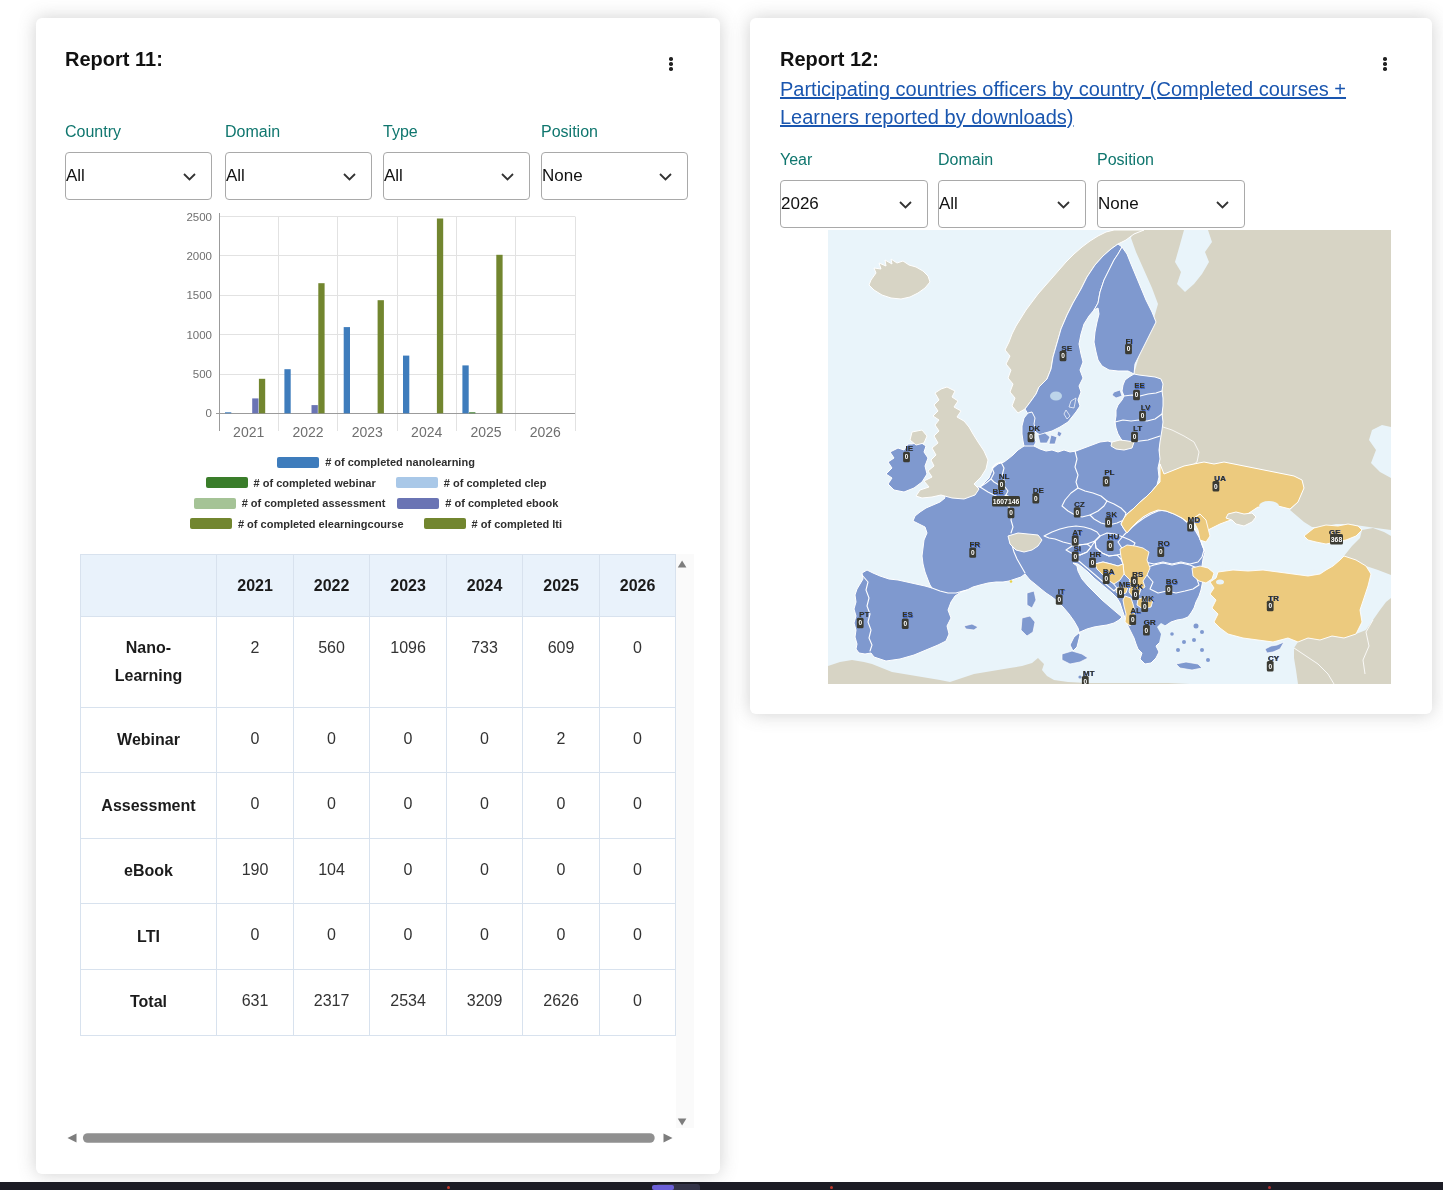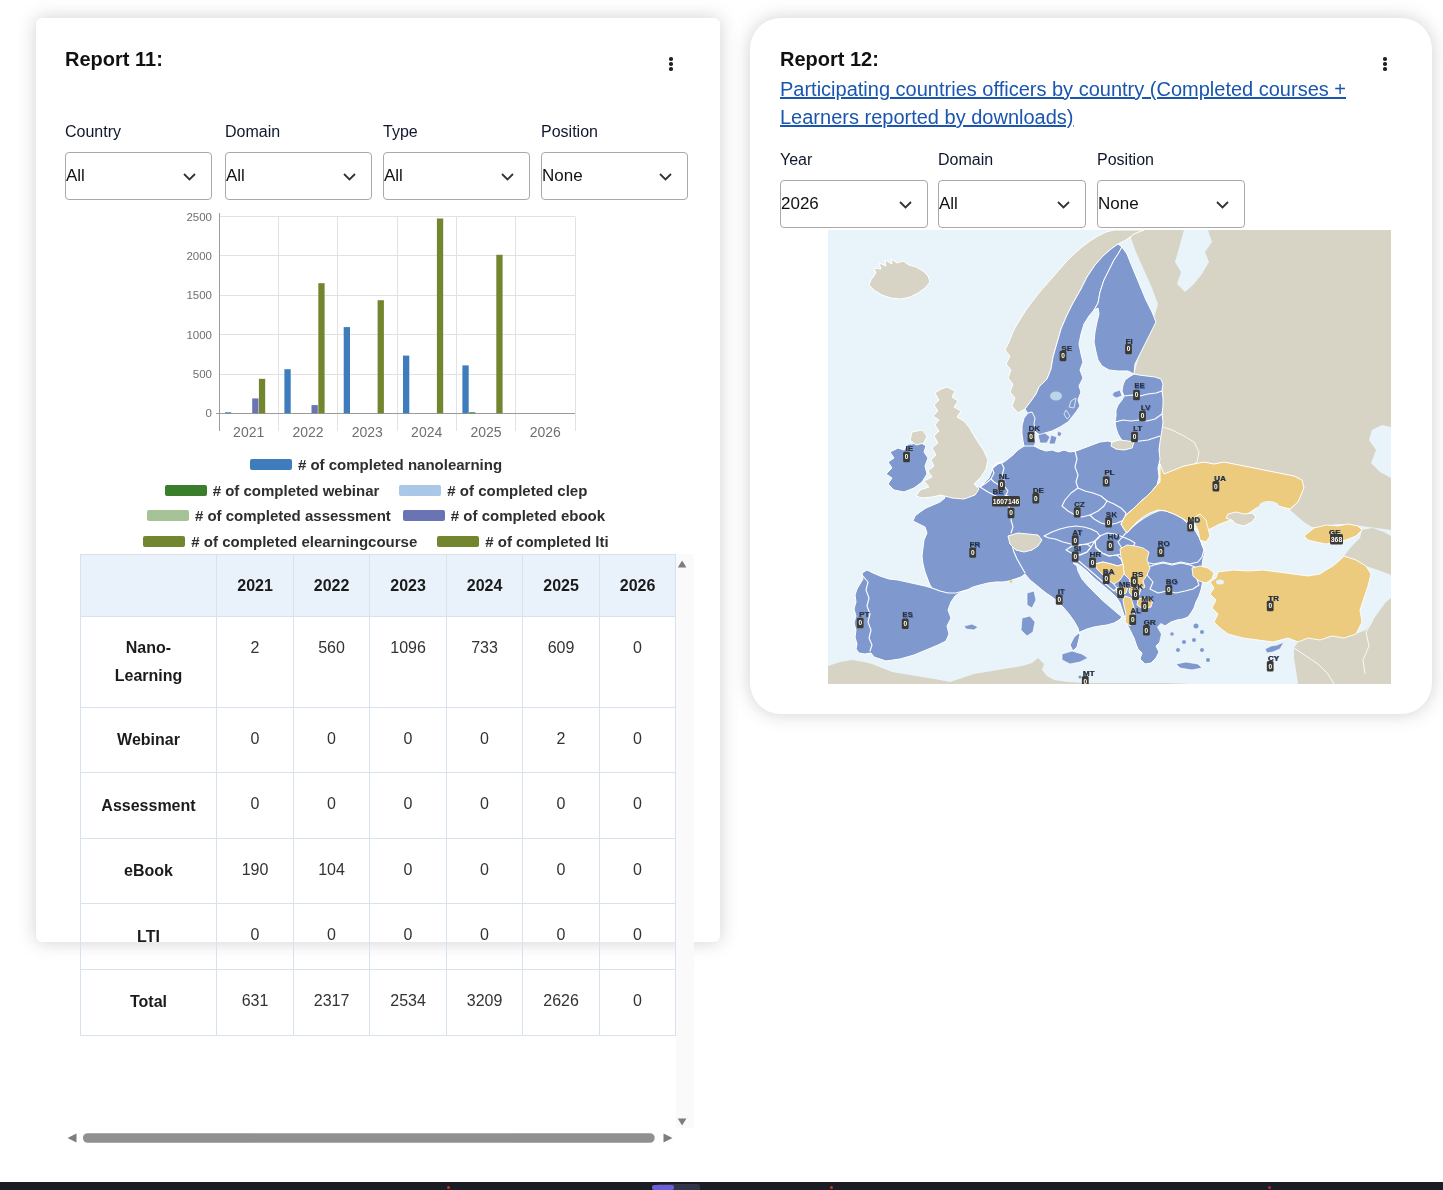--- a/index.html
+++ b/index.html
@@ -1,34 +1,34 @@
 <!DOCTYPE html>
 <html><head>
 <meta charset="utf-8">
 <style>
   * { margin:0; padding:0; box-sizing:border-box; }
   html,body { width:1443px; height:1190px; background:#fff; font-family:"Liberation Sans", sans-serif; overflow:hidden; }
   .card { position:absolute; background:#fff; border-radius:6px; box-shadow:0 0 18px rgba(100,100,100,.30); }
   .abs { position:absolute; }
   .title { font-size:20px; font-weight:bold; color:#111; }
   .rlink { font-size:20px; color:#1a56af; text-decoration:underline; line-height:28px; }
-  .flabel { font-size:16px; color:#0f172a; }
+  .flabel { font-size:16px; color:#0f766e; }
   .sel { position:absolute; height:48px; border:1px solid #a9a9a9; border-radius:4px; background:#fff; font-size:17px; color:#111; line-height:46px; }
   .chev { position:absolute; right:15px; top:20px; width:13px; height:8px; }
   .kebab { position:absolute; width:4px; }
   .kebab i { display:block; width:3.5px; height:3.5px; border-radius:50%; background:#222; margin-bottom:1.7px; }
   .tc { border:1px solid #d8e2ee; font-size:16px; text-align:center; }
   .th { font-weight:bold; color:#1b1b1b; vertical-align:middle; }
   .tl { font-weight:bold; color:#1b1b1b; vertical-align:middle; line-height:28px; }
   .tv { color:#333; vertical-align:top; padding-top:22px; }
 </style>
 </head>
 <body>
 
-<div class="card" style="left:36px; top:18px; width:684px; height:924px;">
+<div class="card" style="left:36px; top:18px; width:684px; height:1156px;">
   <div class="abs title" style="left:29px; top:30px;">Report 11:</div>
   <div class="kebab" style="left:633px; top:39px;">
       <i></i>
       <i></i>
       <i></i>
     </div>
 
   <div class="abs flabel" style="left:29px; top:105px;">Country</div>
   <div class="abs flabel" style="left:189px; top:105px;">Domain</div>
   <div class="abs flabel" style="left:347px; top:105px;">Type</div>
@@ -86,21 +86,21 @@
     <rect x="282.3" y="265.2" width="6.3" height="130.1" fill="#72862f"></rect>
     <rect x="307.7" y="309.1" width="6.3" height="86.2" fill="#3e7cbc"></rect>
     <rect x="341.6" y="282.2" width="6.3" height="113.1" fill="#72862f"></rect>
     <rect x="367.0" y="337.6" width="6.3" height="57.7" fill="#3e7cbc"></rect>
     <rect x="400.9" y="200.5" width="6.3" height="194.8" fill="#72862f"></rect>
     <rect x="426.4" y="347.4" width="6.3" height="47.9" fill="#3e7cbc"></rect>
     <rect x="433.1" y="394.3" width="6.3" height="1.0" fill="#3a7d2a"></rect>
     <rect x="460.3" y="236.8" width="6.3" height="158.5" fill="#72862f"></rect>
   </svg>
 
-  <div class="abs" id="legend" style="left:60px; top:438px; width:560px; font-size:15px; font-weight:bold; color:#2f2f2f;">
+  <div class="abs" id="legend" style="left:60px; top:438px; width:560px; font-size:11px; font-weight:bold; color:#2f2f2f;">
     <div style="display:flex; justify-content:center; gap:20px; margin-bottom:8.5px;">
       <div style="display:flex; align-items:center;"><span style="width:42px;height:11px;background:#3e7cbc;border-radius:2px;margin-right:6px;"></span># of completed nanolearning</div>
     </div>
     <div style="display:flex; justify-content:center; gap:20px; margin-bottom:8.5px;">
       <div style="display:flex; align-items:center;"><span style="width:42px;height:11px;background:#3a7d2a;border-radius:2px;margin-right:6px;"></span># of completed webinar</div>
       <div style="display:flex; align-items:center;"><span style="width:42px;height:11px;background:#a9c8e8;border-radius:2px;margin-right:6px;"></span># of completed clep</div>
     </div>
     <div style="display:flex; justify-content:center; gap:12px; margin-bottom:8.5px;">
       <div style="display:flex; align-items:center;"><span style="width:42px;height:11px;background:#a5c396;border-radius:2px;margin-right:6px;"></span># of completed assessment</div>
       <div style="display:flex; align-items:center;"><span style="width:42px;height:11px;background:#6a74b4;border-radius:2px;margin-right:6px;"></span># of completed ebook</div>
@@ -199,21 +199,21 @@
 
   <div class="abs" style="left:0; top:1112.6px; width:684px; height:14px;">
     <svg width="684" height="14" style="position:absolute;left:0;top:0;">
       <path d="M40.5 2.5 L31.5 7 L40.5 11.5 Z" fill="#7d7d7d"></path>
       <rect x="46.9" y="2.2" width="571.8" height="9.6" rx="4.8" fill="#909090"></rect>
       <path d="M627.5 2.5 L636.5 7 L627.5 11.5 Z" fill="#7d7d7d"></path>
     </svg>
   </div>
 </div>
 
-<div class="card" style="left:750px; top:18px; width:682px; height:696px;border-radius:31px;">
+<div class="card" style="left:750px; top:18px; width:682px; height:696px;">
   <div class="abs title" style="left:30px; top:30px;">Report 12:</div>
   <div class="abs rlink" style="left:30px; top:57px; width:600px;">Participating countries officers by country (Completed courses + Learners reported by downloads)</div>
   <div class="kebab" style="left:633px; top:39px;">
       <i></i>
       <i></i>
       <i></i>
     </div>
 
   <div class="abs flabel" style="left:30px; top:133px;">Year</div>
   <div class="abs flabel" style="left:188px; top:133px;">Domain</div>

